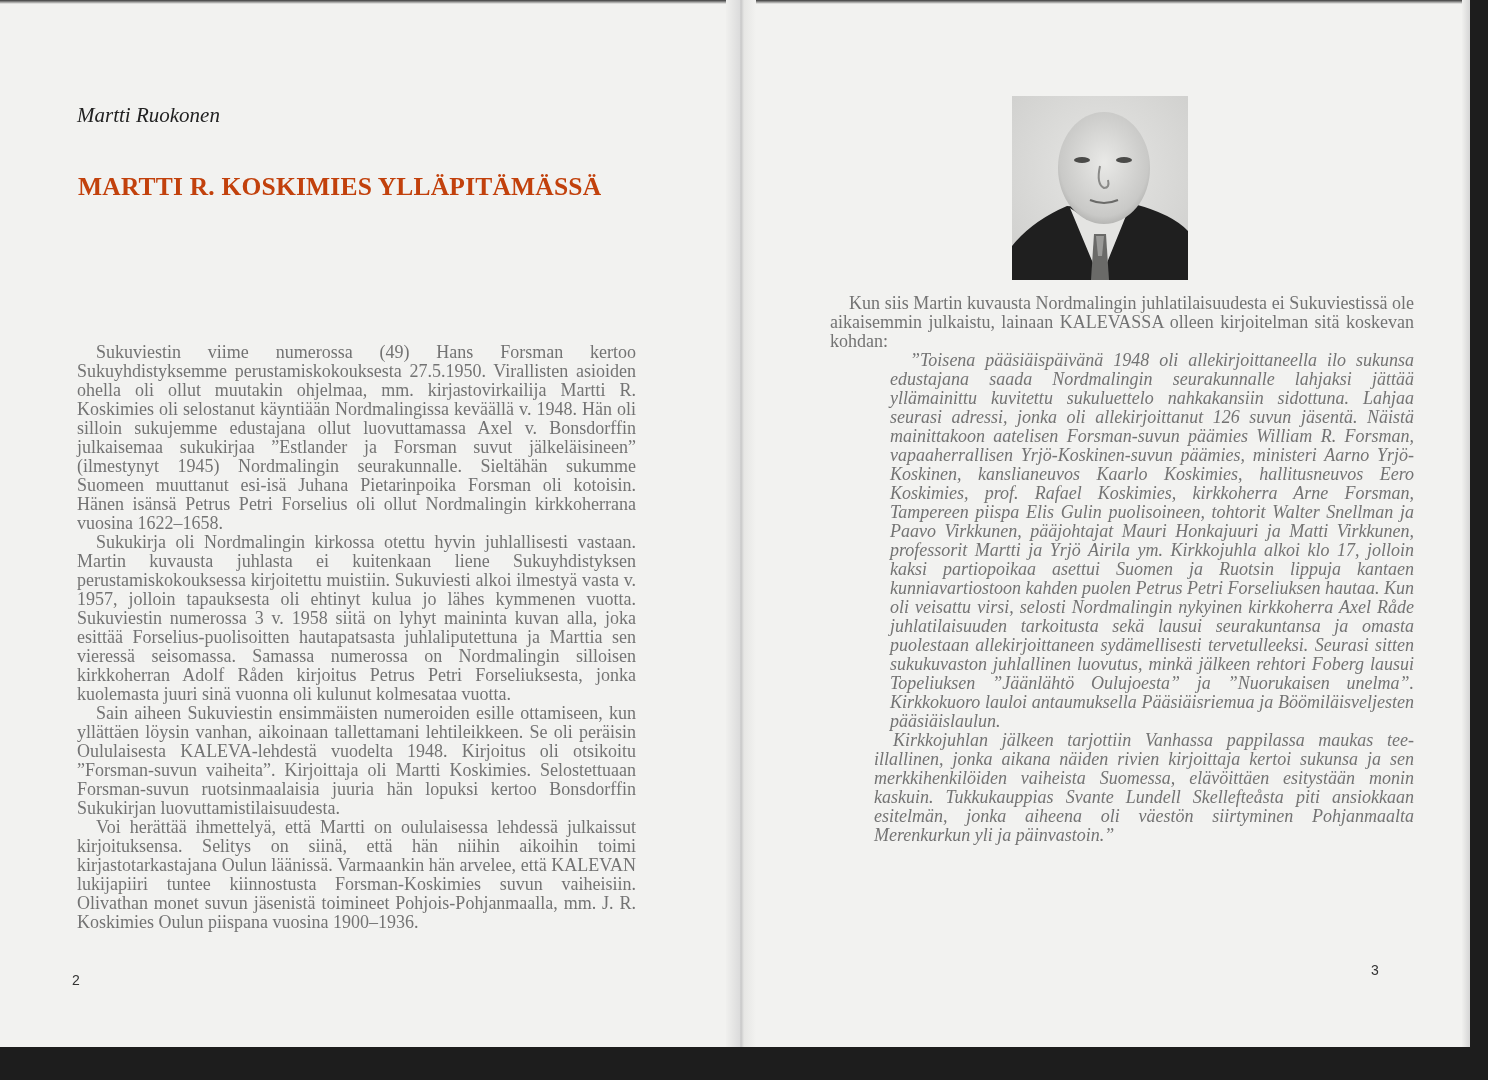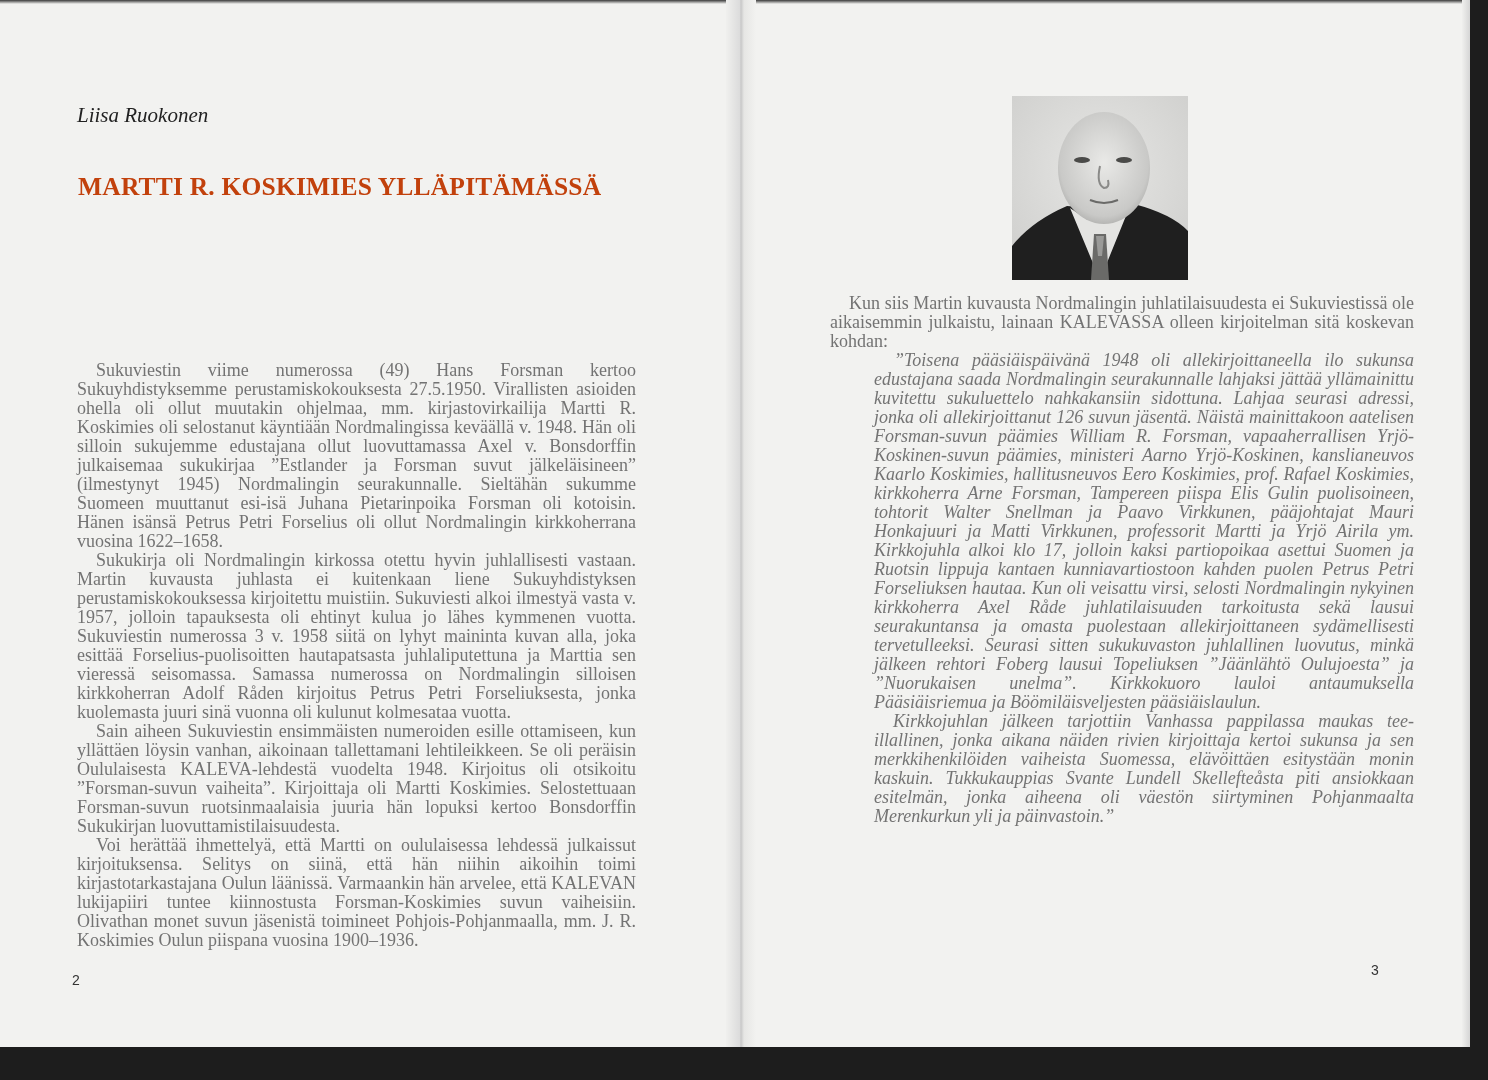--- a/index.html
+++ b/index.html
@@ -37,47 +37,47 @@
     }
     .title {
       position: absolute; left: 78px; top: 172px; width: 560px;
       font-weight: bold; font-size: 25.5px; line-height: 30px;
       letter-spacing: 0.2px; color: #c2410c; margin: 0;
     }
     .body-col {
       position: absolute; font-size: 18px; line-height: 19px;
       text-align: justify; color: #737373;
     }
-    .left .body-col { left: 77px; top: 361px; width: 559px; }
+    .left .body-col { left: 77px; top: 343px; width: 559px; }
     .body-col p { margin: 0; text-indent: 19px; }
     .right .body-col { left: 74px; top: 294px; width: 584px; }
     .quote { padding-left: 44px; font-style: italic; }
     .quote p { text-indent: 19px; }
-    .quote p.first { text-indent: 20px; }
+    .quote p.first { text-indent: 20px; margin-left: 16px; }
     .pagenum {
       position: absolute; font-family: "Liberation Sans", "DejaVu Sans", sans-serif;
       font-size: 14px; color: #333;
     }
     .left .pagenum { left: 72px; top: 972px; }
     .right .pagenum { left: 615px; top: 962px; }
 
     .photo {
       position: absolute; left: 256px; top: 96px; width: 176px; height: 184px;
       background: #d7d7d5; overflow: hidden;
     }
     .photo svg { width: 100%; height: 100%; display: block; }
   </style>
 </head>
 <body>
 
 <div class="spread">
   <div class="topshade"></div>
 
   <div class="page left">
-    <div class="author">Liisa Ruokonen</div>
+    <div class="author">Martti Ruokonen</div>
     <h1 class="title">
       <span>MARTTI R. KOSKIMIES YLLÄPITÄMÄSSÄ</span><br>
     </h1>
     <div class="body-col">
       <p>Sukuviestin viime numerossa (49) Hans Forsman kertoo Sukuyhdistyksemme perustamiskokouksesta 27.5.1950. Virallisten asioiden ohella oli ollut muutakin ohjelmaa, mm. kirjastovirkailija Martti R. Koskimies oli selostanut käyntiään Nordmalingissa keväällä v. 1948. Hän oli silloin sukujemme edustajana ollut luovuttamassa Axel v. Bonsdorffin julkaisemaa sukukirjaa ”Estlander ja Forsman suvut jälkeläisineen” (ilmestynyt 1945) Nordmalingin seurakunnalle. Sieltähän sukumme Suomeen muuttanut esi-isä Juhana Pietarinpoika Forsman oli kotoisin. Hänen isänsä Petrus Petri Forselius oli ollut Nordmalingin kirkkoherrana vuosina 1622–1658.</p>
       <p>Sukukirja oli Nordmalingin kirkossa otettu hyvin juhlallisesti vastaan. Martin kuvausta juhlasta ei kuitenkaan liene Sukuyhdistyksen perustamiskokouksessa kirjoitettu muistiin. Sukuviesti alkoi ilmestyä vasta v. 1957, jolloin tapauksesta oli ehtinyt kulua jo lähes kymmenen vuotta. Sukuviestin numerossa 3 v. 1958 siitä on lyhyt maininta kuvan alla, joka esittää Forselius-puolisoitten hautapatsasta juhlaliputettuna ja Marttia sen vieressä seisomassa. Samassa numerossa on Nordmalingin silloisen kirkkoherran Adolf Råden kirjoitus Petrus Petri Forseliuksesta, jonka kuolemasta juuri sinä vuonna oli kulunut kolmesataa vuotta.</p>
       <p>Sain aiheen Sukuviestin ensimmäisten numeroiden esille ottamiseen, kun yllättäen löysin vanhan, aikoinaan tallettamani lehtileikkeen. Se oli peräisin Oululaisesta KALEVA-lehdestä vuodelta 1948. Kirjoitus oli otsikoitu ”Forsman-suvun vaiheita”. Kirjoittaja oli Martti Koskimies. Selostettuaan Forsman-suvun ruotsinmaalaisia juuria hän lopuksi kertoo Bonsdorffin Sukukirjan luovuttamistilaisuudesta.</p>
       <p>Voi herättää ihmettelyä, että Martti on oululaisessa lehdessä julkaissut kirjoituksensa. Selitys on siinä, että hän niihin aikoihin toimi kirjastotarkastajana Oulun läänissä. Varmaankin hän arvelee, että KALEVAN lukijapiiri tuntee kiinnostusta Forsman-Koskimies suvun vaiheisiin. Olivathan monet suvun jäsenistä toimineet Pohjois-Pohjanmaalla, mm. J. R. Koskimies Oulun piispana vuosina 1900–1936.</p>
     </div>
     <div class="pagenum">2</div>

